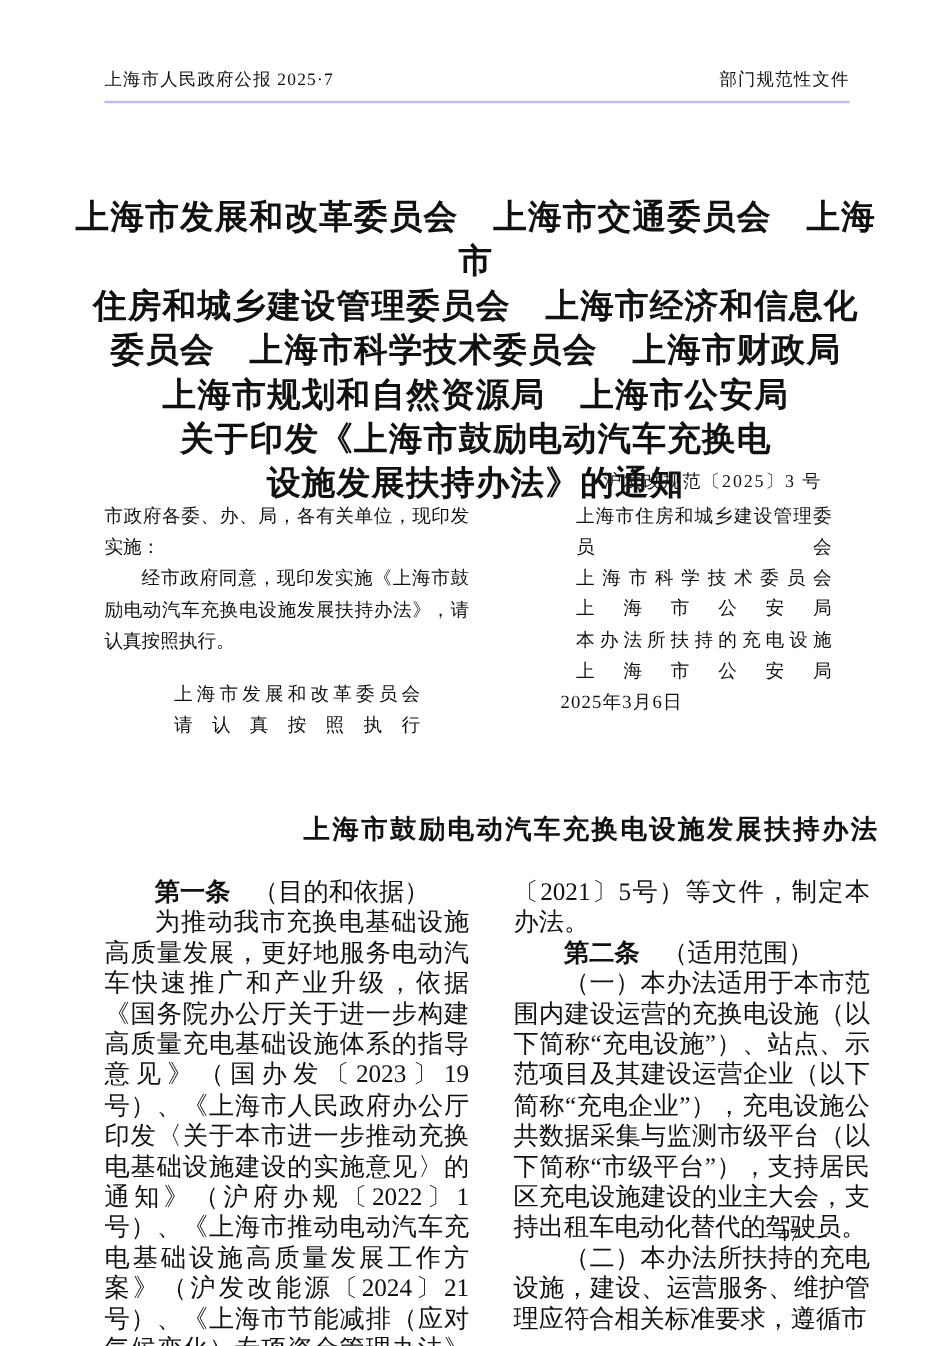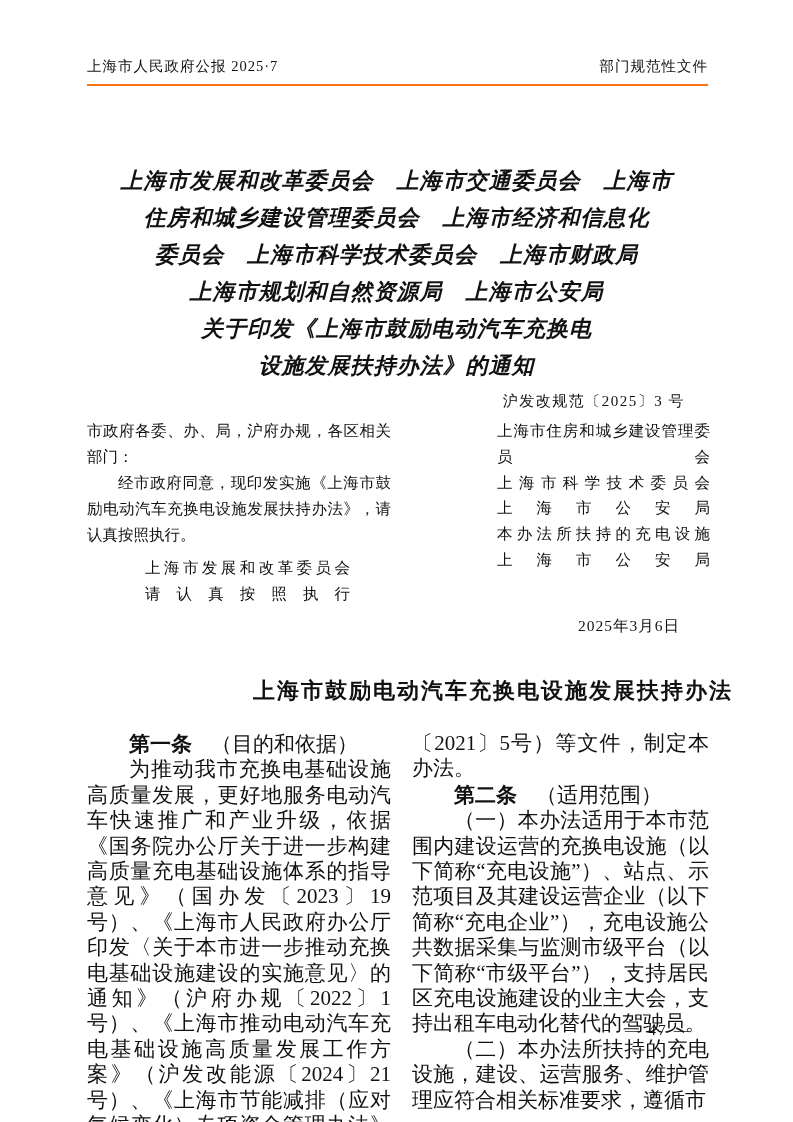--- a/index.html
+++ b/index.html
@@ -3,49 +3,49 @@
 <meta charset="utf-8">
 <style>
   html,body{margin:0;padding:0;background:#ffffff;}
   .page{position:relative;width:793px;height:1122px;background:#ffffff;color:#111;
         font-family:"Liberation Serif","DejaVu Serif",serif;overflow:hidden;}
   .hei{font-family:"Liberation Sans","DejaVu Sans",sans-serif;font-weight:bold;}
 
   
   .hdr{position:absolute;left:87px;width:621px;top:60px;height:26px;
        display:flex;justify-content:space-between;align-items:flex-end;
-       font-size:14.5px;letter-spacing:1px;border-bottom:2px solid #f97316;padding-bottom:8px;box-sizing:border-box;}
+       font-size:14.5px;letter-spacing:1px;border-bottom:2px solid #c4b5fd;padding-bottom:8px;box-sizing:border-box;}
 
   
   .title-block{position:absolute;left:60px;width:673px;top:162px;text-align:center;}
-  .title-block div{font-size:22px;line-height:37px;letter-spacing:1px;font-style:italic;}
+  .title-block div{font-size:28px;line-height:37px;letter-spacing:1px;}
 
   
   .docnum{position:absolute;top:392px;right:108px;font-size:15px;letter-spacing:1.5px;}
 
   
   .notice-left{position:absolute;left:87px;width:304px;top:418px;font-size:15.5px;line-height:26px;}
   .notice-left p{margin:0;text-align:justify;text-justify:inter-ideograph;}
   .notice-left .indent{text-indent:2em;}
-  .sigs-l{margin-left:58px;width:205px;margin-top:7px;}
+  .sigs-l{margin-left:58px;width:205px;margin-top:18px;}
   .sigs-l div{text-align:justify;text-align-last:justify;line-height:26px;}
 
   .notice-right{position:absolute;left:412px;width:296px;top:418px;font-size:15.5px;line-height:26px;}
-  .sigs-r{margin-left:85px;width:213px;}
+  .sigs-r{margin-left:68px;width:213px;}
   .sigs-r div{text-align:justify;text-align-last:justify;line-height:25.8px;}
-  .date-line{margin-left:55px;width:213px;text-align:right;line-height:25.8px;letter-spacing:1px;margin-top:40px;}
+  .date-line{margin-left:55px;width:213px;text-align:left;line-height:25.8px;letter-spacing:1px;}
 
   
   .reg-title{position:absolute;left:60px;width:673px;top:676px;text-align:right;
              font-size:22px;letter-spacing:2px;}
 
   
   .col{position:absolute;top:731px;font-size:21px;line-height:25.4px;}
   .col-left{left:87px;width:304px;}
-  .col-right{left:412px;width:297px;}
+  .col-right{left:428px;width:297px;}
   .col p{margin:0;text-align:justify;text-justify:inter-ideograph;}
   .col p.indent{text-indent:2em;}
   .art-label{font-family:"Liberation Sans","DejaVu Sans",sans-serif;font-weight:bold;padding-right:0.9em;}
 
   .pagenum{position:absolute;top:1021px;left:593px;width:130px;text-align:center;
            font-size:15.5px;letter-spacing:2px;}
 </style>
 </head>
 <body>
 
@@ -61,21 +61,21 @@
     <div>住房和城乡建设管理委员会　上海市经济和信息化</div>
     <div>委员会　上海市科学技术委员会　上海市财政局</div>
     <div>上海市规划和自然资源局　上海市公安局</div>
     <div>关于印发《上海市鼓励电动汽车充换电</div>
     <div>设施发展扶持办法》的通知</div>
   </div>
 
   <div class="docnum">沪发改规范〔2025〕3 号</div>
 
   <div class="notice-left">
-    <p>市政府各委、办、局，沪府办规，各区相关部门：</p>
+    <p>市政府各委、办、局，各有关单位，现印发实施：</p>
     <p class="indent">经市政府同意，现印发实施《上海市鼓励电动汽车充换电设施发展扶持办法》，请认真按照执行。</p>
     <div class="sigs-l">
       <div>上海市发展和改革委员会</div>
       <div>请认真按照执行</div>
     </div>
   </div>
 
   <div class="notice-right">
     <div class="sigs-r">
       <div>上海市住房和城乡建设管理委员会</div>

